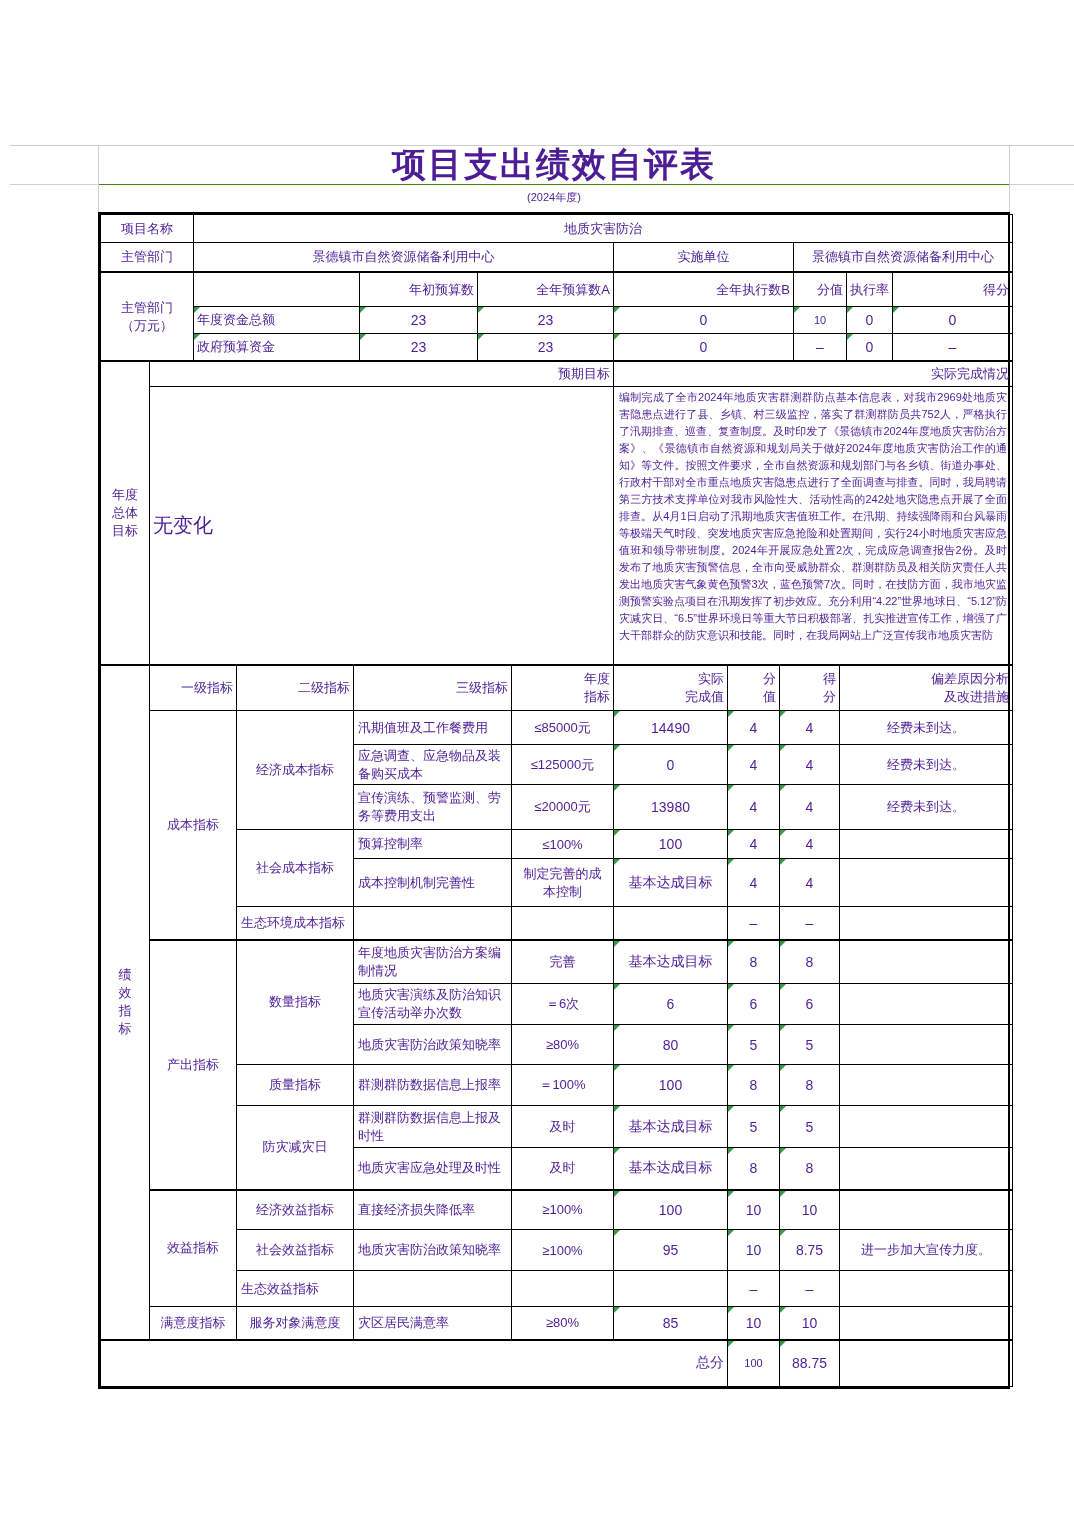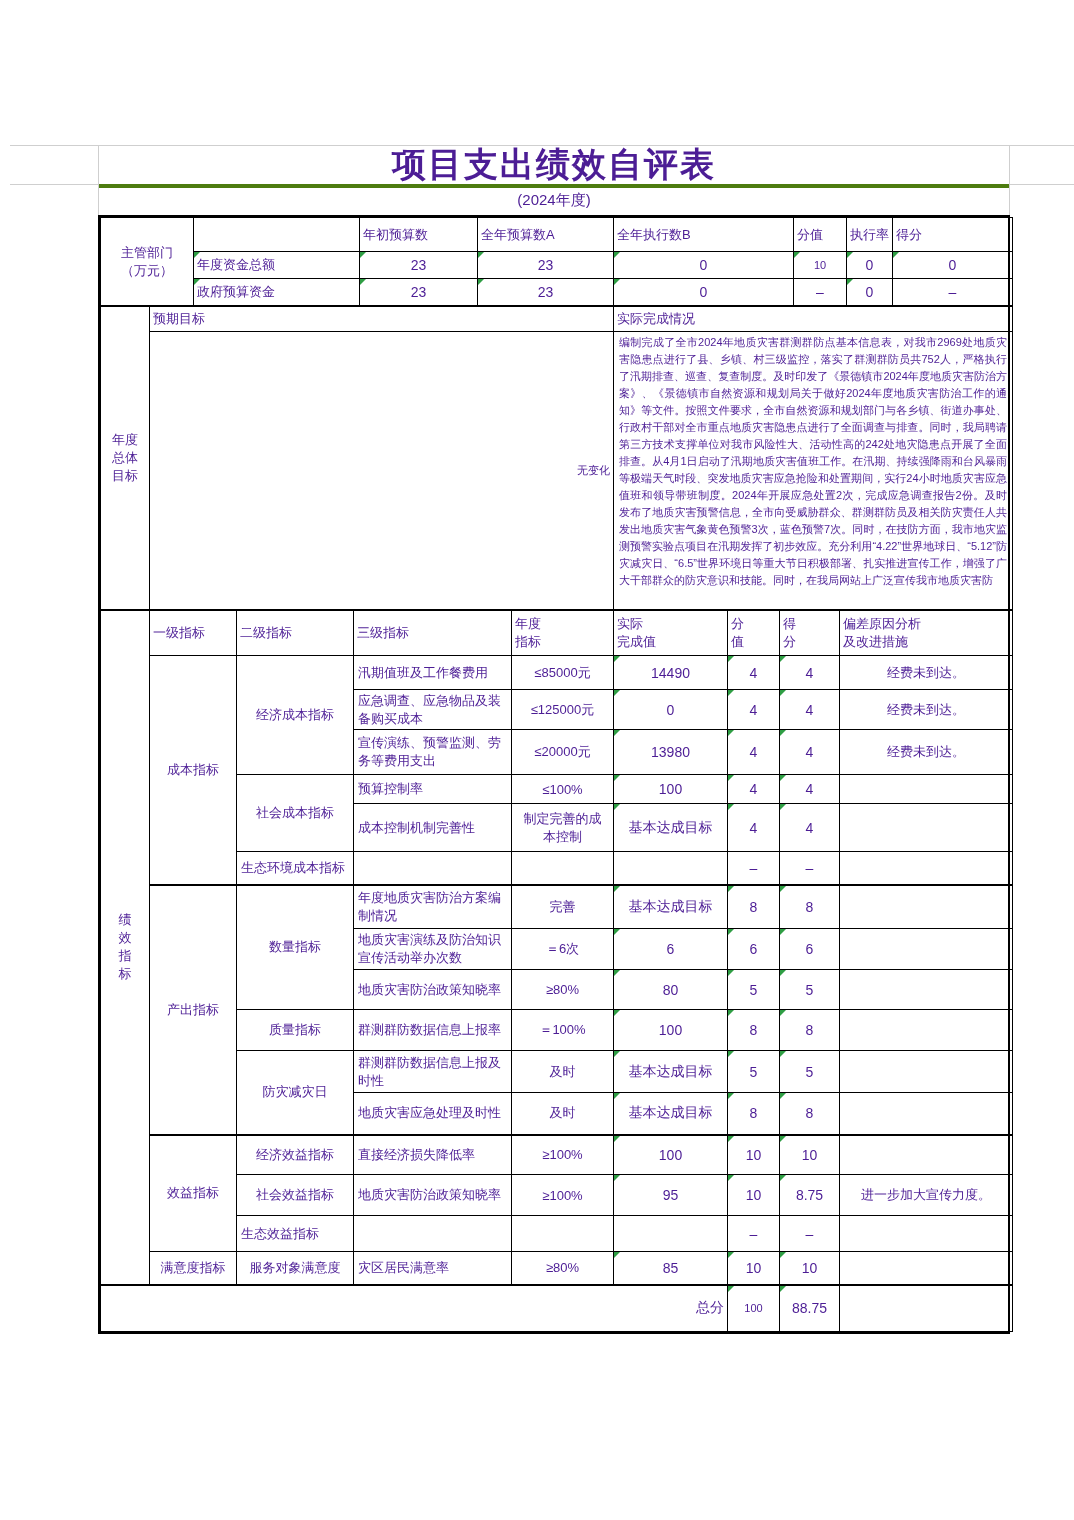--- a/index.html
+++ b/index.html
@@ -2,54 +2,74 @@
 <html><head>
 <meta charset="utf-8">
 <style>
   html,body{margin:0;padding:0;background:#ffffff;}
   .page{position:relative;width:1074px;height:1520px;background:#ffffff;
         font-family:"Liberation Sans","DejaVu Sans",sans-serif;color:#4c1d95;margin-left:10px;}
   .gline{position:absolute;left:0;width:1074px;height:1px;background:#cfcfcf;}
   .doc{position:absolute;left:88px;top:145px;width:912px;}
   .titleblock{border-left:1px solid #cfcfcf;border-right:1px solid #cfcfcf;}
   .title{height:39px;line-height:39px;text-align:center;font-size:34px;font-weight:bold;letter-spacing:2px;}
-  .subtitle{height:27px;line-height:24px;text-align:center;font-size:15px;border-top:4px solid #4d7c0f;}
+  .subtitle{height:27px;line-height:24px;text-align:center;font-size:11px;border-top:1px solid #4d7c0f;}
   .sheet{border:2px solid #000;}
   table{border-collapse:collapse;table-layout:fixed;width:100%;}
   td{border:1px solid #000;padding:1px 3px;font-size:13px;vertical-align:middle;
      overflow:hidden;position:relative;word-break:break-all;}
   .ctr{text-align:center;}
   .l3{text-align:left;padding:1px 4px;}
   .num{font-size:14px;text-align:center;}
   .sm{font-size:11px;}
   .pre{white-space:pre-line;}
   .lbl{text-align:center;}
   .goal-actual{font-size:11px;line-height:17px;vertical-align:top;text-align:justify;padding:2px 5px;}
-  .goal-expected{text-align:right;font-size:11px;}
+  .goal-expected{text-align:left;font-size:20px;}
   tr.thick td{border-top-width:2px;}
   .flag{position:absolute;top:0;left:0;width:0;height:0;
         border-top:6px solid #2f9e44;border-right:6px solid transparent;display:block;}
-  .hdr{text-align:left;}
+  .hdr{text-align:right;}
   .total-lbl{text-align:right;font-size:14px;}
 </style>
 </head>
 <body>
 
 <div class="page">
   <div class="gline" style="top:145px;"></div>
   <div class="gline" style="top:184px;"></div>
 
   <div class="doc">
     <div class="titleblock">
       <div class="title">项目支出绩效自评表</div>
       <div class="subtitle">(2024年度)</div>
     </div>
 
     <div class="sheet">
 
+      <table>
+        <colgroup>
+            <col style="width:93px">
+            <col style="width:420px">
+            <col style="width:180px">
+            <col style="width:219px">
+          </colgroup>
+        <tbody>
+            <tr style="height:28px">
+          <td class="lbl">项目名称</td>
+          <td class="ctr" colspan="3">地质灾害防治</td>
+        </tr>
+        <tr style="height:29px">
+          <td class="lbl">主管部门</td>
+          <td class="ctr">景德镇市自然资源储备利用中心</td>
+          <td class="ctr">实施单位</td>
+          <td class="ctr">景德镇市自然资源储备利用中心</td>
+        </tr>
+      </tbody>
+        </table>
 
       <table>
         <colgroup>
             <col style="width:93px">
             <col style="width:166px">
             <col style="width:118px">
             <col style="width:136px">
             <col style="width:180px">
             <col style="width:53px">
             <col style="width:46px">

